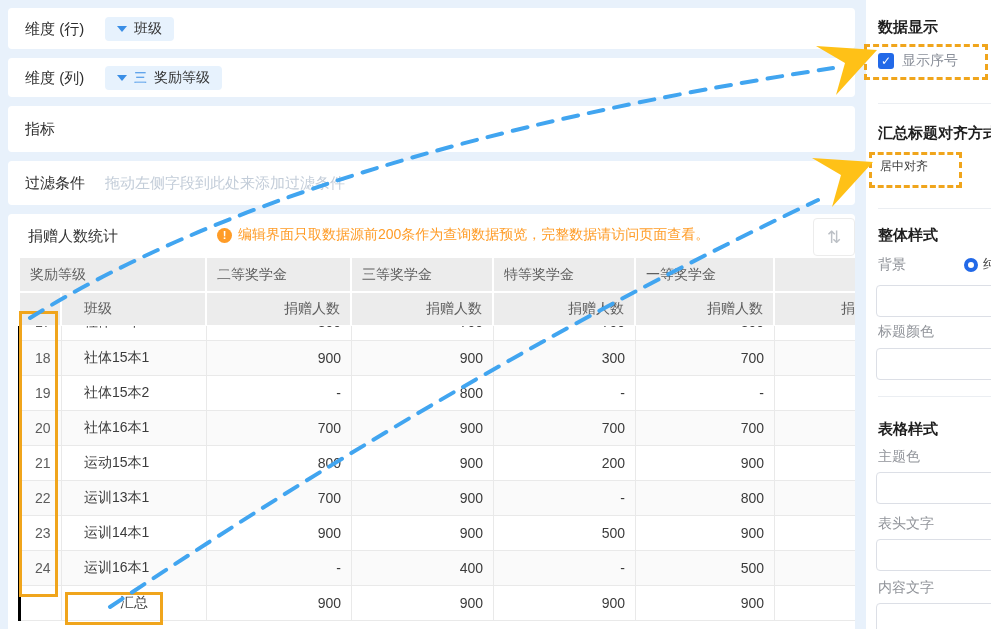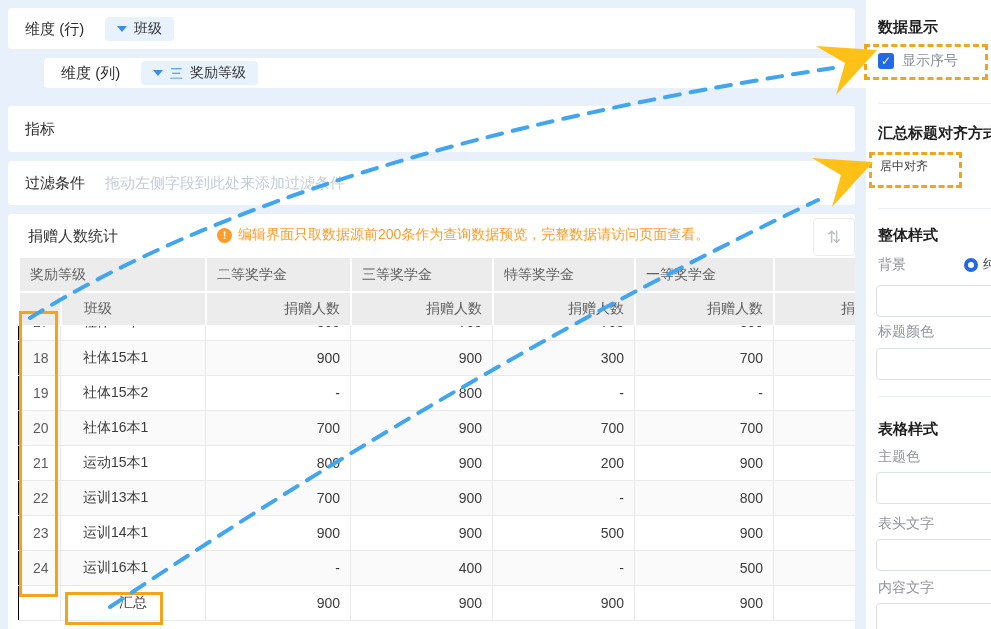--- a/index.html
+++ b/index.html
@@ -31,21 +31,21 @@
   .sort-btn{position:absolute;left:805px;top:4px;width:42px;height:38px;border:1px solid #ececec;border-radius:4px;
             background:#fff;display:flex;align-items:center;justify-content:center;font-size:17px;color:#bcc0c6;}
   .tbl-wrap{position:absolute;left:10px;top:44px;width:837px;height:371px;overflow:hidden;}
   table{border-collapse:collapse;table-layout:fixed;width:889px;}
   th,td{font-weight:normal;font-size:14px;overflow:hidden;white-space:nowrap;}
   th{background:#ececec;color:#5f5f5f;height:34px;text-align:left;padding:0 10px;
      border-right:2px solid #fff;border-bottom:2px solid #fff;}
   th.num,td.num{text-align:right;}
   th.cls-h{padding-left:22px;}
   td{height:35px;color:#3b3b3b;border-right:1px solid #e9e9e9;border-bottom:1px solid #e9e9e9;background:#fff;padding:0 10px;}
-  td.serial{text-align:center;color:#5c5c5c;border-left:1px solid #000000;padding:0 14px;}
+  td.serial{text-align:center;color:#5c5c5c;border-left:3px solid #000000;padding:0 14px;}
   th.serial-h{border-left:2px solid #fff;}
   td.cls{padding-left:22px;}
   tbody tr:nth-child(even) td{background:#fafafa;}
   tbody tr.summary td{background:#fff;}
   td.sum-label{text-align:center;}
   .body-wrap{position:absolute;left:10px;top:112px;width:837px;height:297px;overflow:hidden;}
   .body-wrap table{transform:translateY(-21px);}
 
   
   #panel{position:absolute;left:866px;top:0;width:125px;height:629px;background:#fff;}
@@ -72,21 +72,21 @@
 <body>
 
 <div class="card" style="top:8px;height:41px;">
   <span class="cfg-label">维度 (行)</span>
   <span class="chip">
     <span class="caret"></span>
     <span>班级</span>
   </span>
 </div>
 
-<div class="card" style="top:58px;height:30px;margin-left:36px;">
+<div class="card" style="top:58px;height:39px;">
   <span class="cfg-label">维度 (列)</span>
   <span class="chip">
     <span class="caret"></span>
     <span class="drag-ico">三</span>
     <span>奖励等级</span>
   </span>
 </div>
 
 <div class="card" style="top:106px;height:46px;">
   <span class="cfg-label">指标</span>

